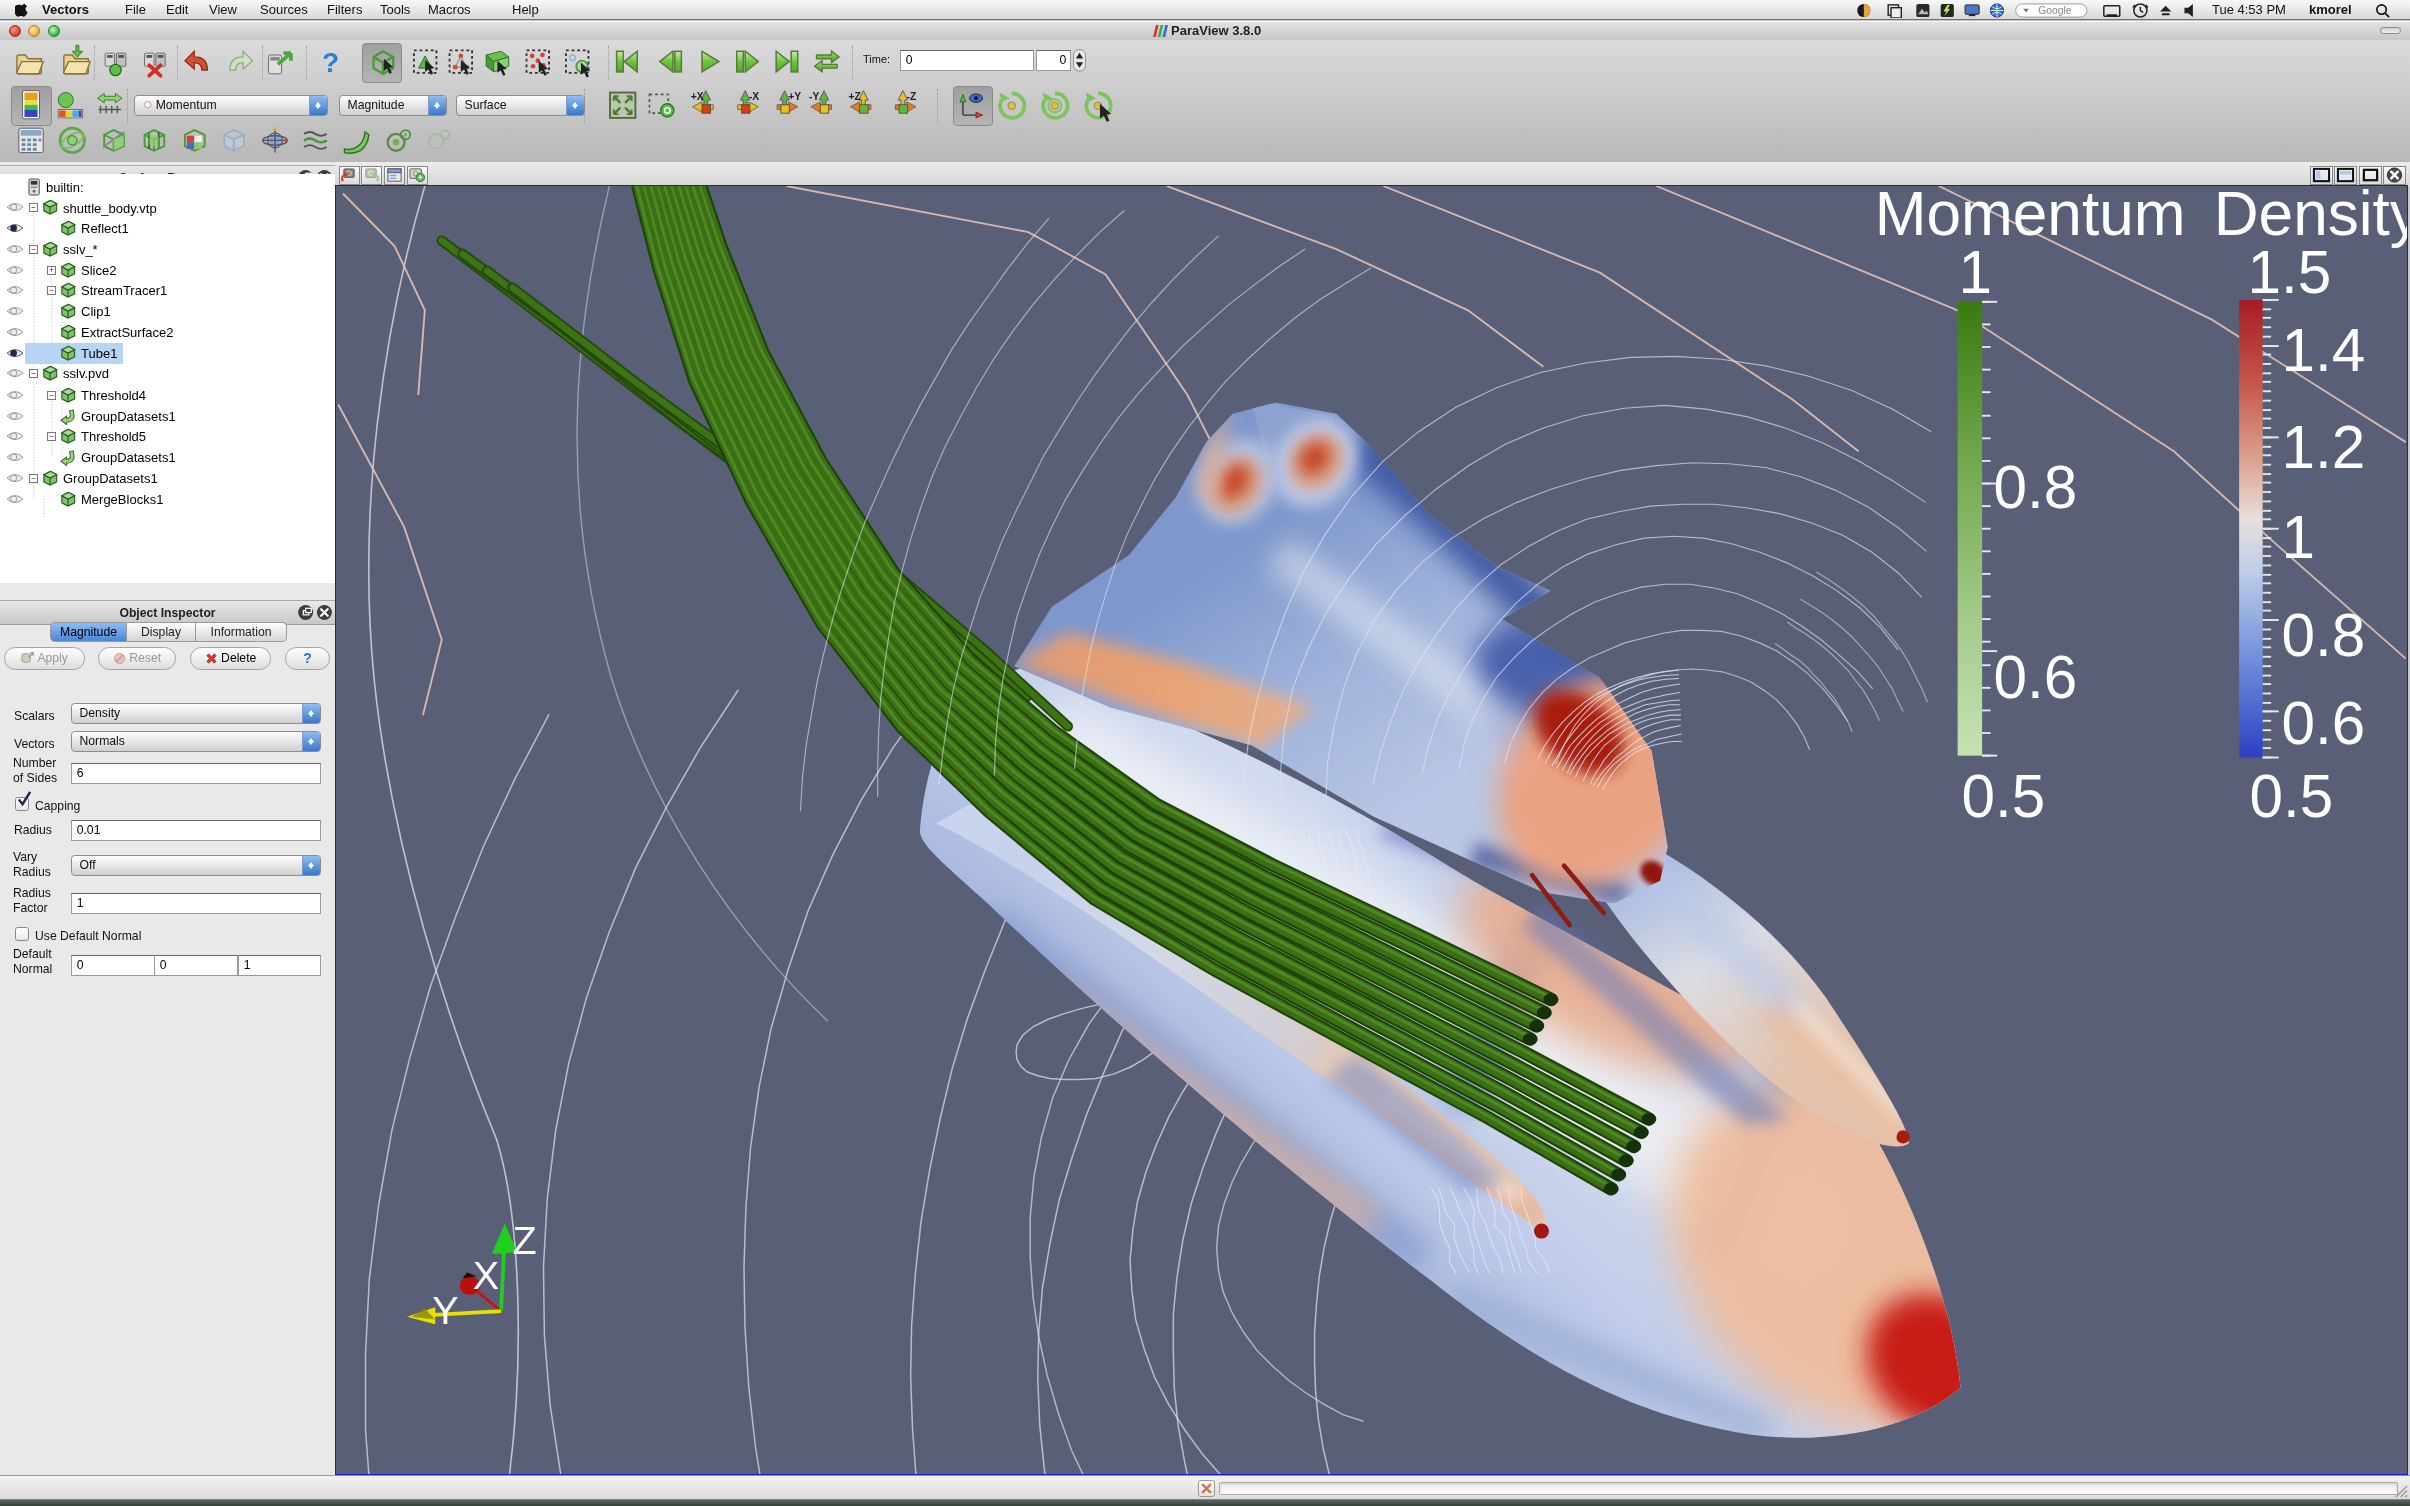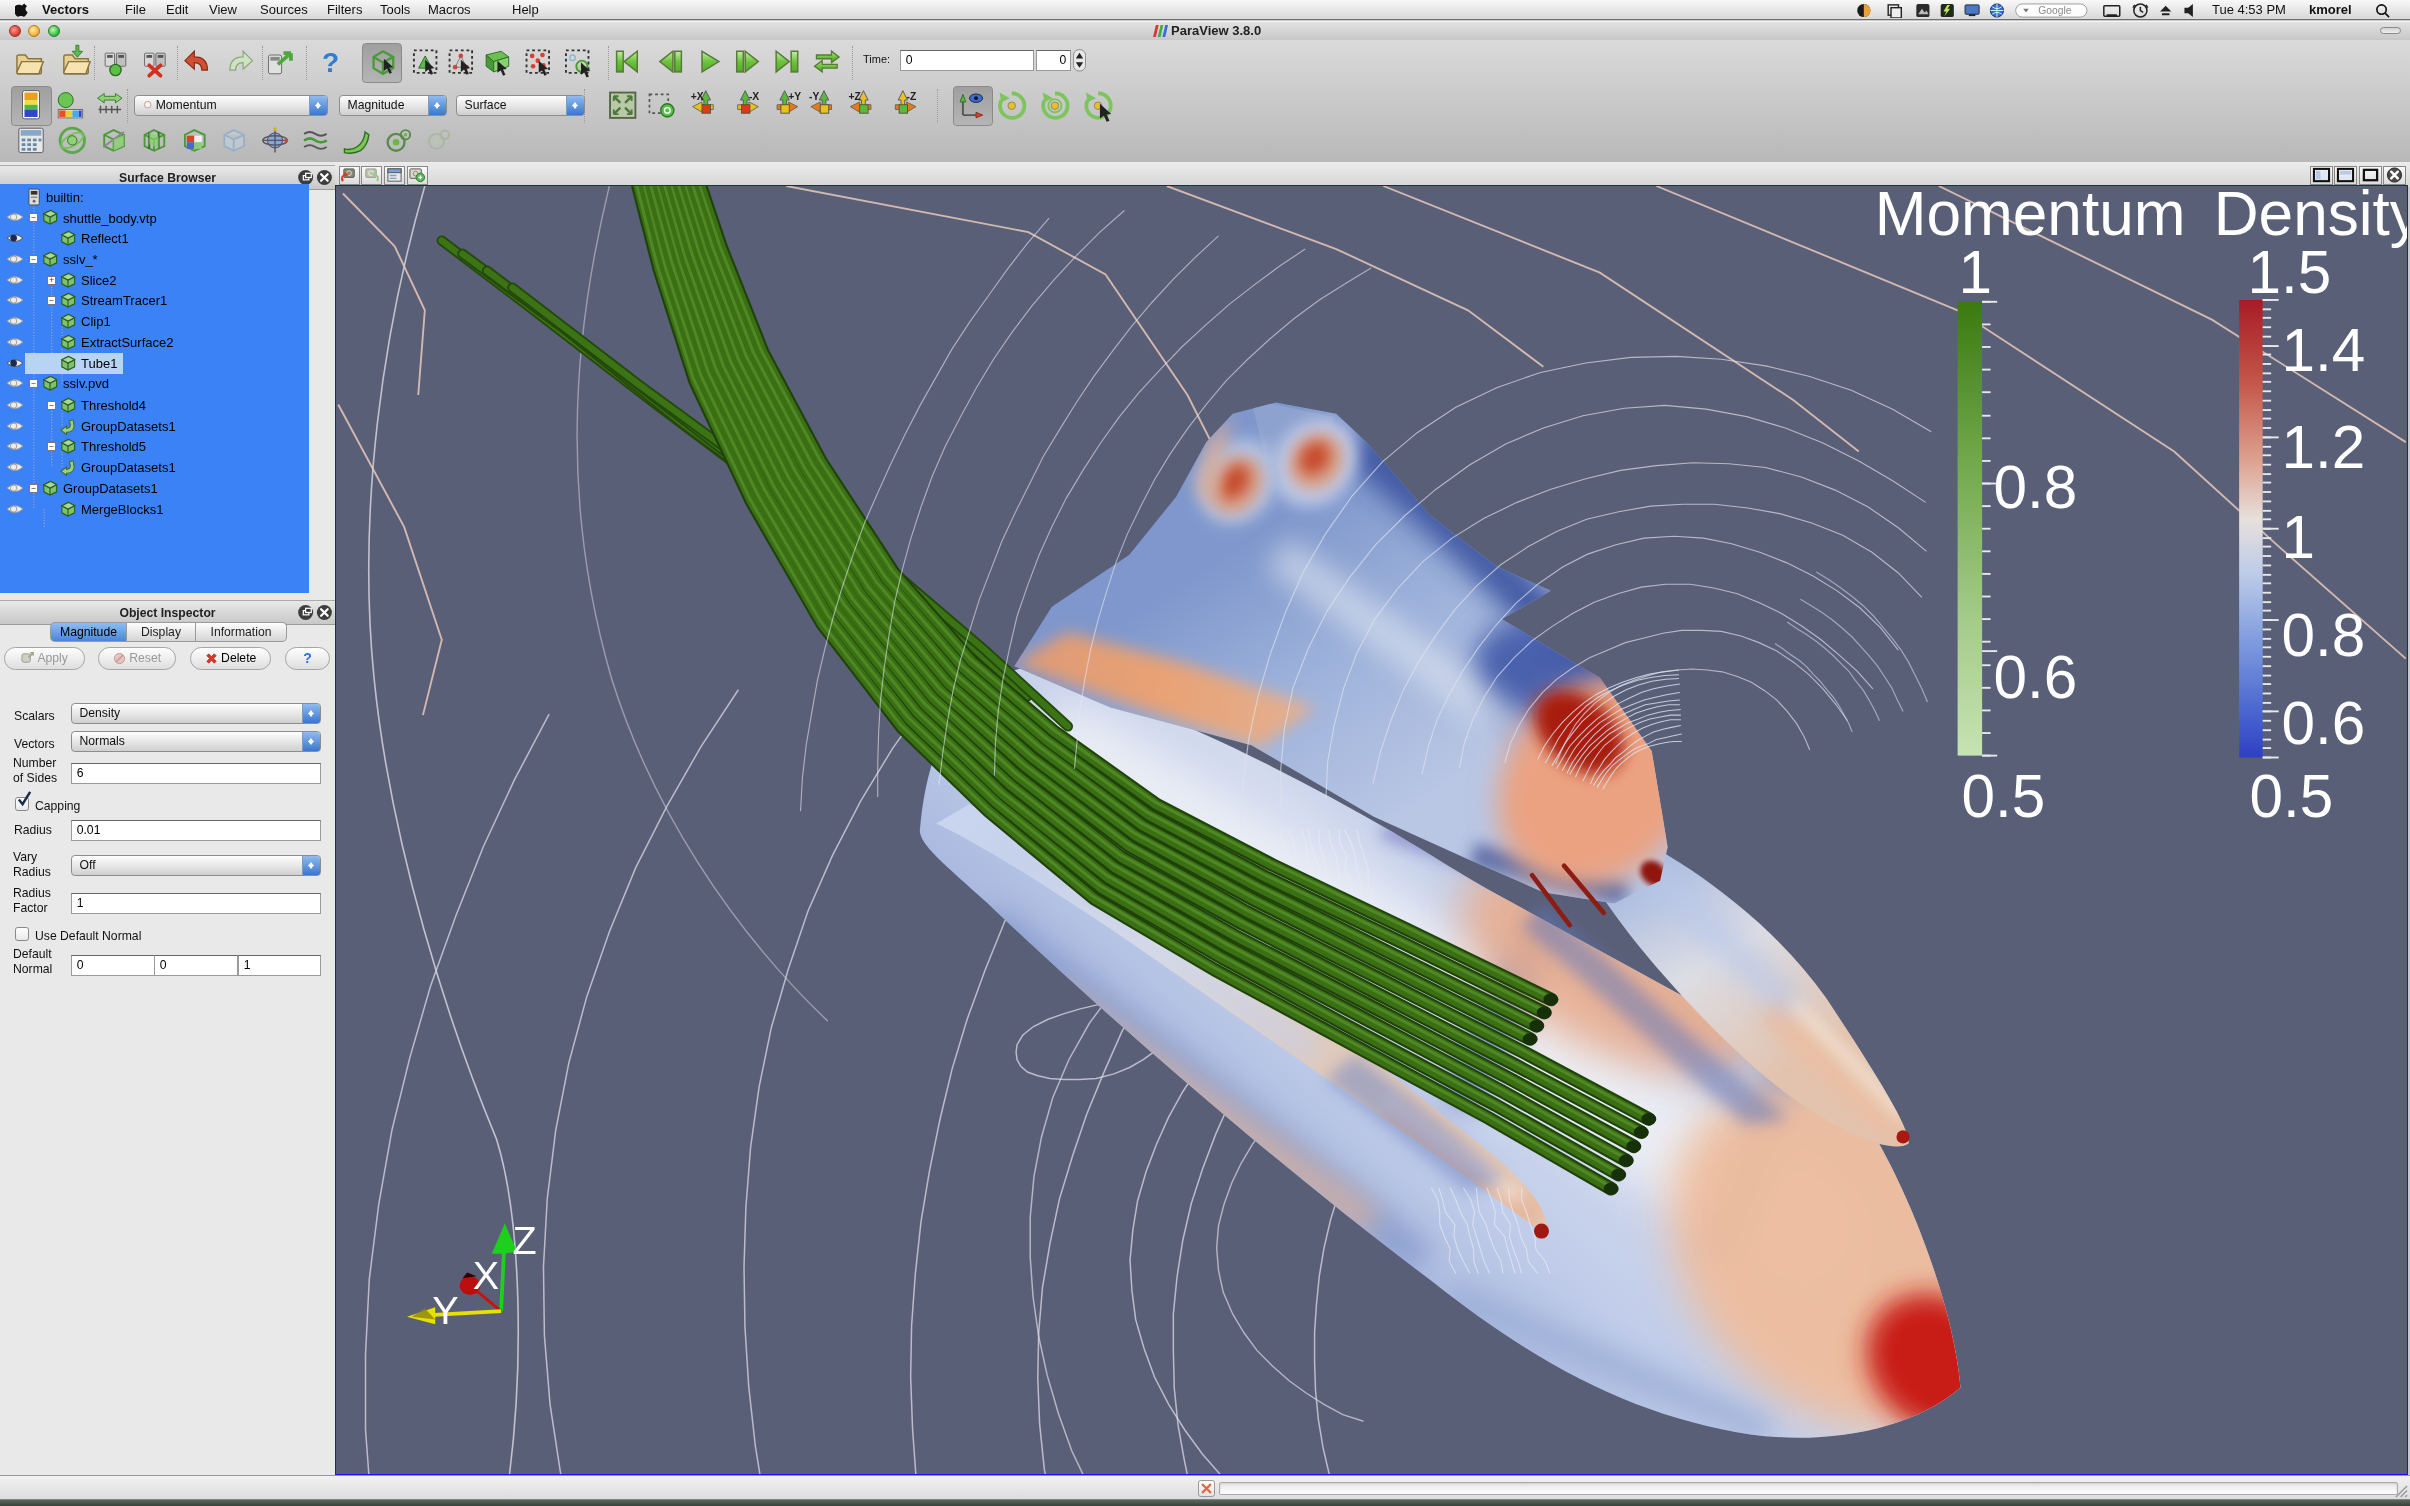--- a/index.html
+++ b/index.html
@@ -9,21 +9,21 @@
 .tl{position:absolute;top:3.8px;width:12.2px;height:12.2px;border-radius:50%}
 #toolbars{position:absolute;left:0;top:40px;width:2411px;height:122px;background:linear-gradient(#dadada,#b8b8b8)}
 .pressed{background:linear-gradient(#9f9f9f,#b5b5b5);border:0.9px solid #8a8a8a;border-radius:3.8px}
 .dd{position:absolute;height:21px;border:0.9px solid #8d8d8d;border-radius:3.8px;background:linear-gradient(#ffffff,#cfcfcf);font-size:12.2px;color:#111;line-height:19px;padding-left:7.5px}
 .ddcap{position:absolute;right:0;top:0;width:18px;height:19px;border-left:0.9px solid #7d9cc8;border-radius:0 2.8px 2.8px 0;background:linear-gradient(#8fbbf0,#3a78cc)}
 .ddcap:before{content:"";position:absolute;left:4.7px;top:2.8px;border:3.8px solid transparent;border-bottom:4.7px solid #fff}
 .ddcap:after{content:"";position:absolute;left:4.7px;bottom:2.8px;border:3.8px solid transparent;border-top:4.7px solid #fff}
 .vsep{position:absolute;width:1.9px;border-left:0.9px dotted #9a9a9a}
 #leftcol{position:absolute;left:0;top:162px;width:335px;height:1313px;background:#e9e9e9}
 .phead{position:absolute;left:0;width:335px;height:25.4px;background:linear-gradient(#e9e9e9,#c7c7c7);border-top:0.9px solid #aaa;border-bottom:0.9px solid #9a9a9a;font-size:12.2px;font-weight:bold;color:#222;text-align:center;line-height:24.5px}
-#tree{position:absolute;left:0;top:22px;width:309px;height:409px;background:#3b82f6}
+#tree{position:absolute;left:0;top:12px;width:335px;height:409px;background:#ffffff}
 .trow{position:absolute;left:0;width:335px;height:21px;font-size:13px;color:#000;line-height:21px}
 .eye{position:absolute;left:5.6px;top:3.8px;width:18px;height:12.2px}
 .cube{position:absolute;top:0.9px;width:18px;height:18px}
 .exp{position:absolute;top:5.6px;width:9.4px;height:9.4px;border:0.9px solid #777;background:#fff;font-size:8.5px;line-height:7.5px;text-align:center;color:#333}
 #inspector{position:absolute;left:0;top:438px;width:396px;height:875px;background:#e9e9e9}
 .tab{position:absolute;top:21.7px;height:20px;font-size:12.2px;text-align:center;border:0.9px solid #9a9a9a;background:linear-gradient(#fdfdfd,#d5d5d5);color:#222;line-height:19px}
 .pill{position:absolute;top:47px;height:22.6px;border-radius:11.3px;border:0.9px solid #a5a5a5;background:linear-gradient(#fefefe,#dedede);font-size:12.2px;text-align:center;line-height:21px;color:#111}
 .flabel{position:absolute;font-size:12.2px;color:#111;line-height:15px}
 .tfield{position:absolute;height:21px;background:#fff;border:0.9px solid #9a9a9a;border-top-color:#666;font-size:12.2px;padding-left:4.7px;line-height:19px;color:#000}
 .cb{position:absolute;width:14px;height:14px;background:linear-gradient(#fff,#e8e8e8);border:0.9px solid #888;border-radius:2.8px}

